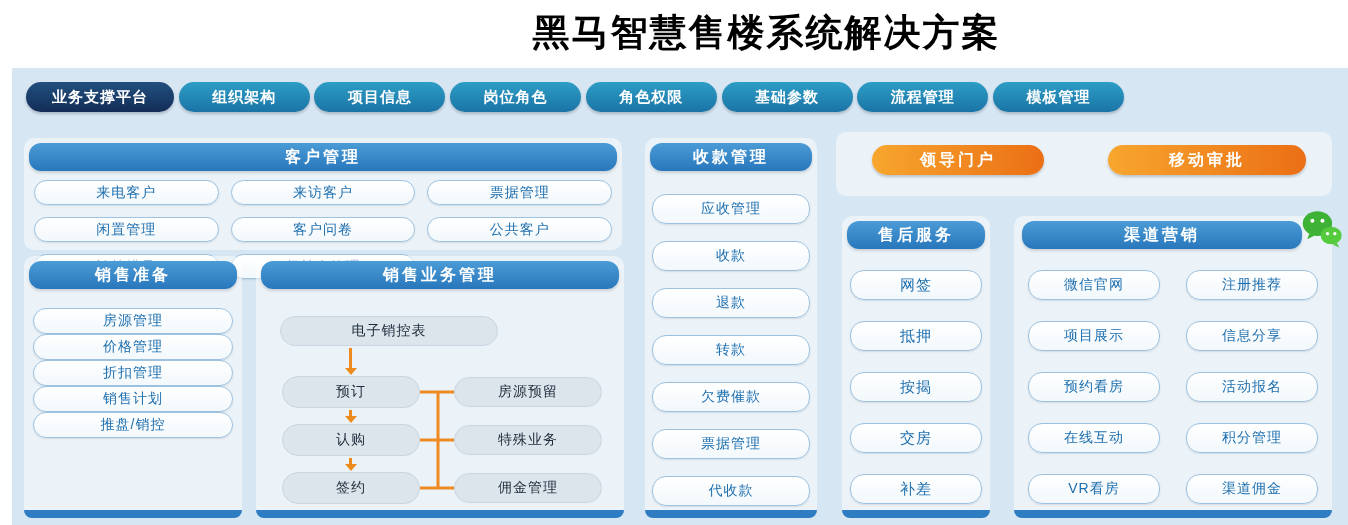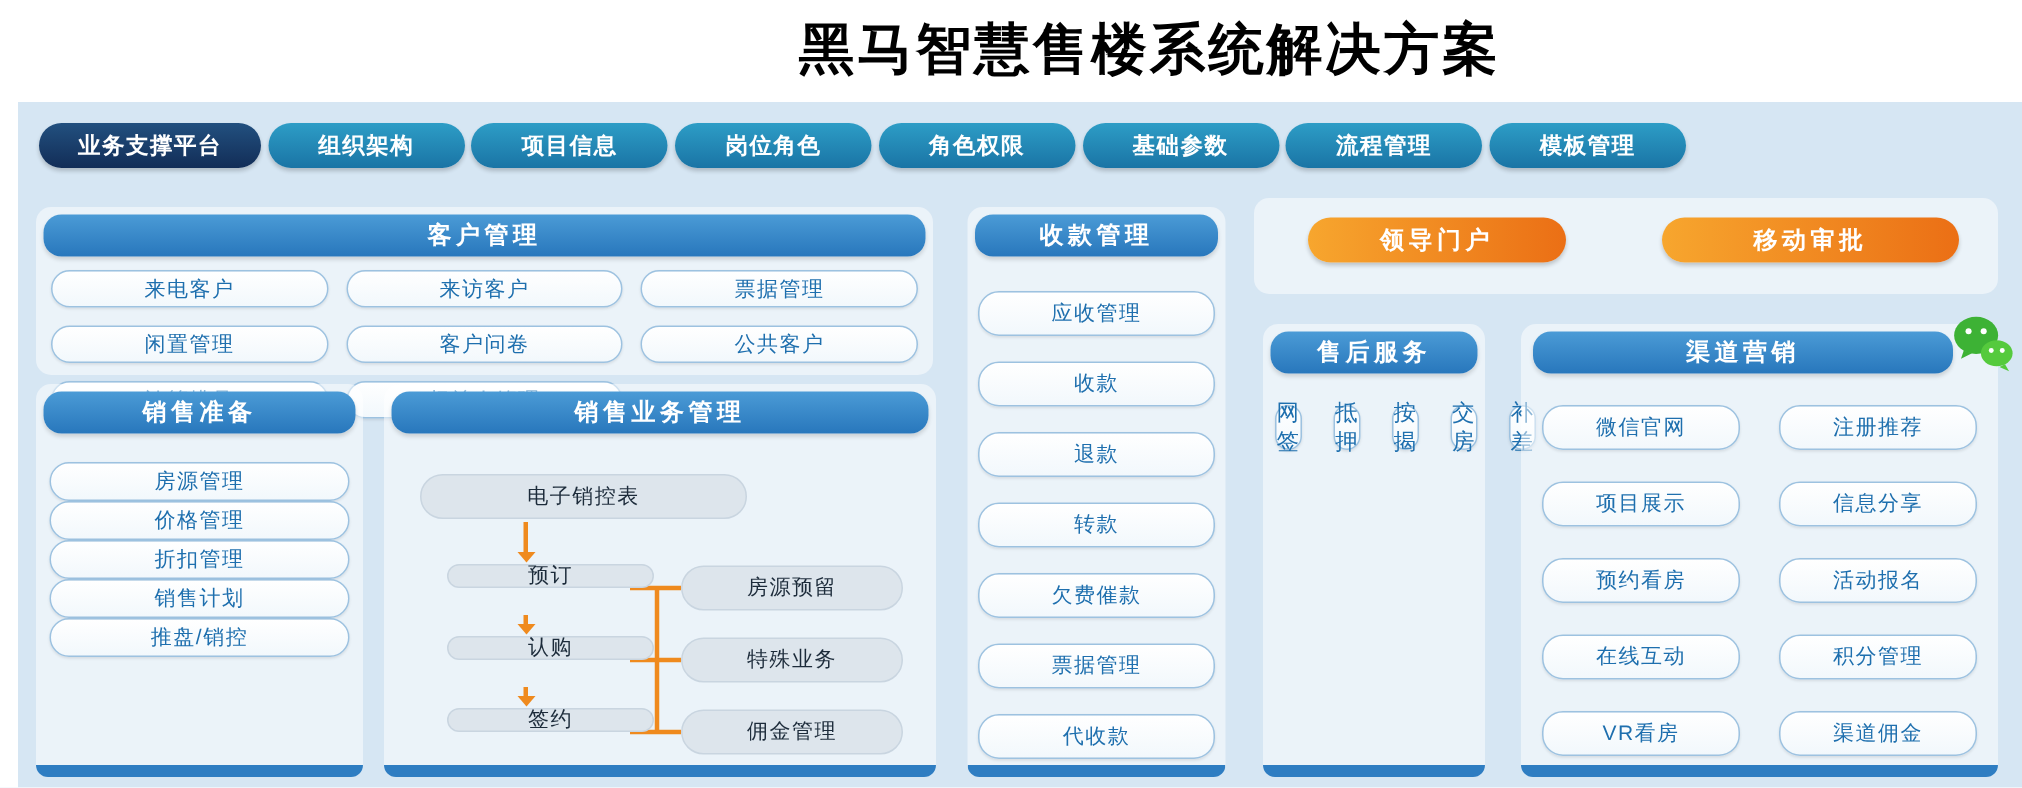--- a/index.html
+++ b/index.html
@@ -39,21 +39,21 @@
   #customer .pill { height:25px; }
 
   
   #prep { left:24px; top:256px; width:218px; height:262px; }
   #prep .stack { position:absolute; left:9px; right:9px; top:52px; display:flex; flex-direction:column; gap:0; }
   #prep .pill { height:26px; }
 
   
   #business { left:256px; top:256px; width:368px; height:262px; }
   .board { left:24px; top:60px; width:218px; height:30px; }
-  .flow { left:42px; width:138px; height:16px;font-family:Liberation Serif, serif; }
+  .flow { left:26px; width:138px; height:32px;font-family:Liberation Serif, serif; }
   .side { left:198px; width:148px; height:30px; }
   .bracket { position:absolute; left:0; top:0; pointer-events:none; }
 
   .v-arrow { position:absolute; width:3px; background:#ef8a1e; }
   .v-arrow::after { content:""; position:absolute; left:50%; transform:translateX(-50%); bottom:-7px;
                     border-left:6px solid transparent; border-right:6px solid transparent; border-top:7px solid #ef8a1e; }
 
   
   #collection { left:645px; top:138px; width:172px; height:380px; }
   #collection .stack { position:absolute; left:7px; right:7px; top:56px; display:flex; flex-direction:column; gap:17px; }
@@ -63,21 +63,21 @@
   #portals { left:836px; top:132px; width:496px; height:64px; }
   .portal { position:absolute; top:13px; height:30px; border-radius:15px;
             background:linear-gradient(90deg,#f7a62e,#eb6f15); color:#fff; font-weight:bold; font-size:16px;
             display:flex; align-items:center; justify-content:center; letter-spacing:3px;
             box-shadow:0 2px 3px rgba(0,0,0,.2); }
   #portal-0 { left:36px; width:172px; }
   #portal-1 { left:272px; width:198px; }
 
   
   #after { left:842px; top:216px; width:148px; height:302px; }
-  #after .stack { position:absolute; left:8px; right:8px; top:54px; display:flex; flex-direction:row; gap:21px; }
+  #after .stack { position:absolute; left:8px; right:8px; top:54px; display:flex; flex-direction:column; gap:21px; }
   #after .pill { height:30px; font-size:15px; }
 
   
   #channel { left:1014px; top:216px; width:318px; height:302px; }
   #channel .panel-header { left:8px; right:30px; }
   #channel .grid { position:absolute; left:14px; right:14px; top:54px; display:grid;
                    grid-template-columns:1fr 1fr; column-gap:26px; row-gap:21px; }
   #channel .pill { height:30px; }
   .wechat { position:absolute; right:-12px; top:-8px; width:44px; height:44px; }
 </style>

